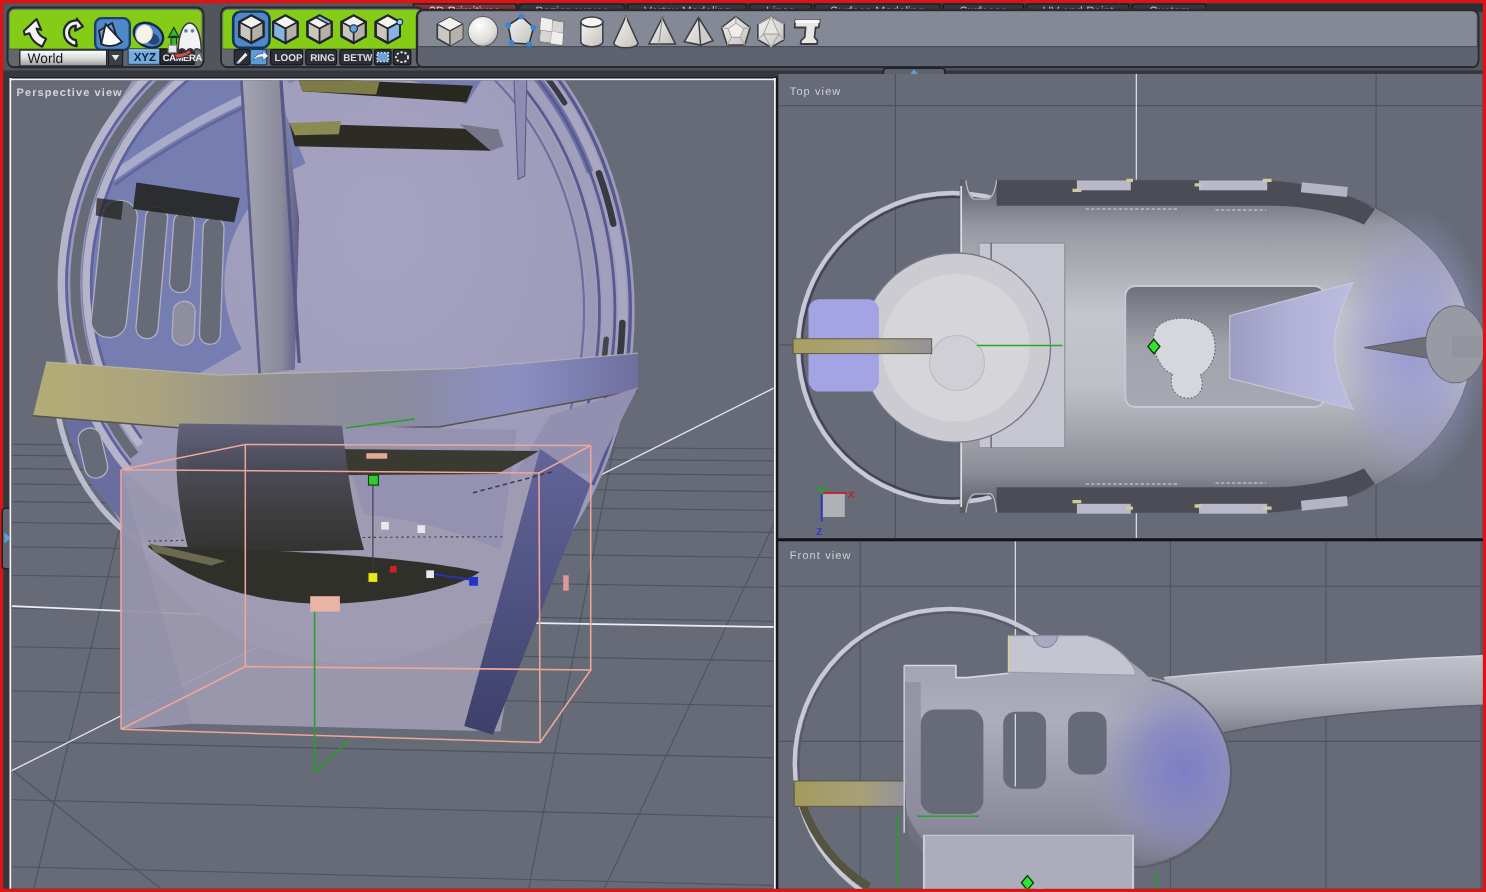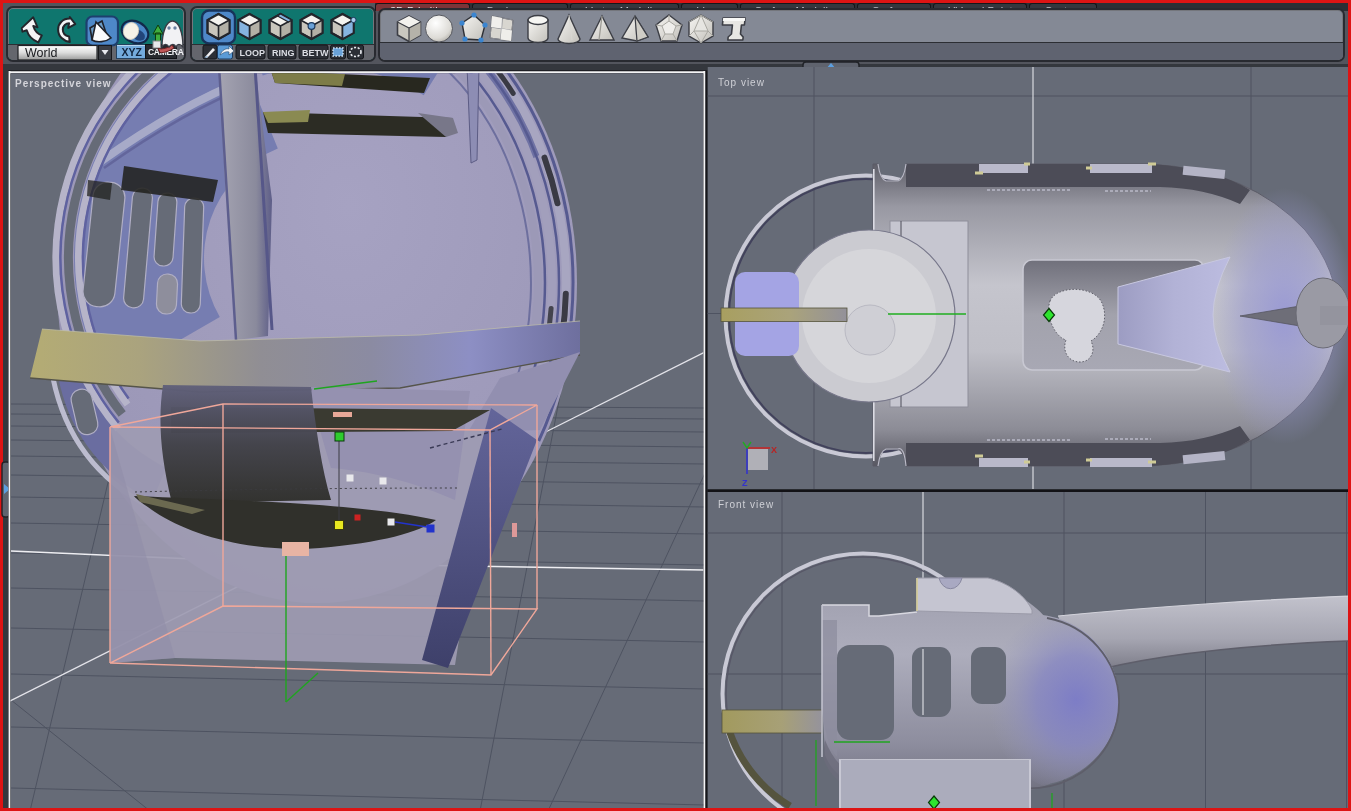--- a/index.html
+++ b/index.html
@@ -3,21 +3,21 @@
 <meta charset="utf-8">
 <style>
   html,body{margin:0;padding:0;}
   body{width:1351px;height:811px;overflow:hidden;background:#dd1414;font-family:"Liberation Sans",sans-serif;position:relative;}
   #win{position:absolute;left:3px;top:3px;width:1345px;height:805px;background:#53555d;}
   
   #tabs{position:absolute;left:372px;top:0;right:0;height:8px;background:#2c2f35;overflow:hidden;display:flex;}
   .tab{height:22px;padding:0 14px;background:#34373e;border:1px solid #15161a;border-bottom:none;color:#c0c2ca;font-size:11px;line-height:15px;margin-right:2px;border-radius:3px 3px 0 0;white-space:nowrap;}
   .tab.sel{background:#4a4d55;color:#fff;}
   #toolbar{position:absolute;left:0;top:0;width:100%;height:64px;}
-  .panel{position:absolute;border:2px solid #282a30;border-radius:7px;background:#0f766e;box-shadow:0 0 0 1px #74767c inset;}
+  .panel{position:absolute;border:2px solid #282a30;border-radius:7px;background:#84cc16;box-shadow:0 0 0 1px #74767c inset;}
   .prow2{position:absolute;left:0;right:0;bottom:0;height:16px;background:#64666d;border-radius:0 0 5px 5px;border-top:1px solid #2c2e33;}
 </style>
 </head>
 <body>
 <div id="win">
 
   <div id="tabs">
     <div class="tab sel" style="background:#7c3438;color:#e8e8ea;">3D Primitives</div>
     <div class="tab">Bezier curves</div>
     <div class="tab">Vertex Modeling</div>
@@ -62,21 +62,21 @@
         <defs>
             <linearGradient id="wgrad" x1="0" y1="0" x2="0" y2="1">
           <stop offset="0" stop-color="#ffffff"></stop>
               <stop offset="0.5" stop-color="#dcdcdc"></stop>
               <stop offset="1" stop-color="#9a9a9a"></stop>
         </linearGradient>
           </defs>
       </svg>
     </div>
 
-    <div class="panel" id="p2" style="left:187px;top:3px;width:182px;height:52px;">
+    <div class="panel" id="p2" style="left:197px;top:3px;width:182px;height:52px;">
       <div class="prow2" style="height:15px;"></div>
       <svg width="182" height="52" style="position:absolute;left:0;top:0;">
         <defs>
           <g id="cube0">
             <path d="M0,-13 L11,-7 L11,6 L0,12 L-11,6 L-11,-7 Z" fill="#c9c6bd" stroke="#23252b" stroke-width="2"></path>
             <path d="M0,-13 L11,-7 L0,-1 L-11,-7 Z" fill="#f4f3ef"></path>
             <path d="M0,-1 L11,-7 L11,6 L0,12 Z" fill="#b3b0a6"></path>
             <path d="M0,-13 L11,-7 L11,6 L0,12 L-11,6 L-11,-7 Z" fill="none" stroke="#23252b" stroke-width="2"></path>
             <path d="M0,-1 L0,12 M0,-1 L-11,-7 M0,-1 L11,-7" stroke="#23252b" stroke-width="1.6"></path>
           </g>

